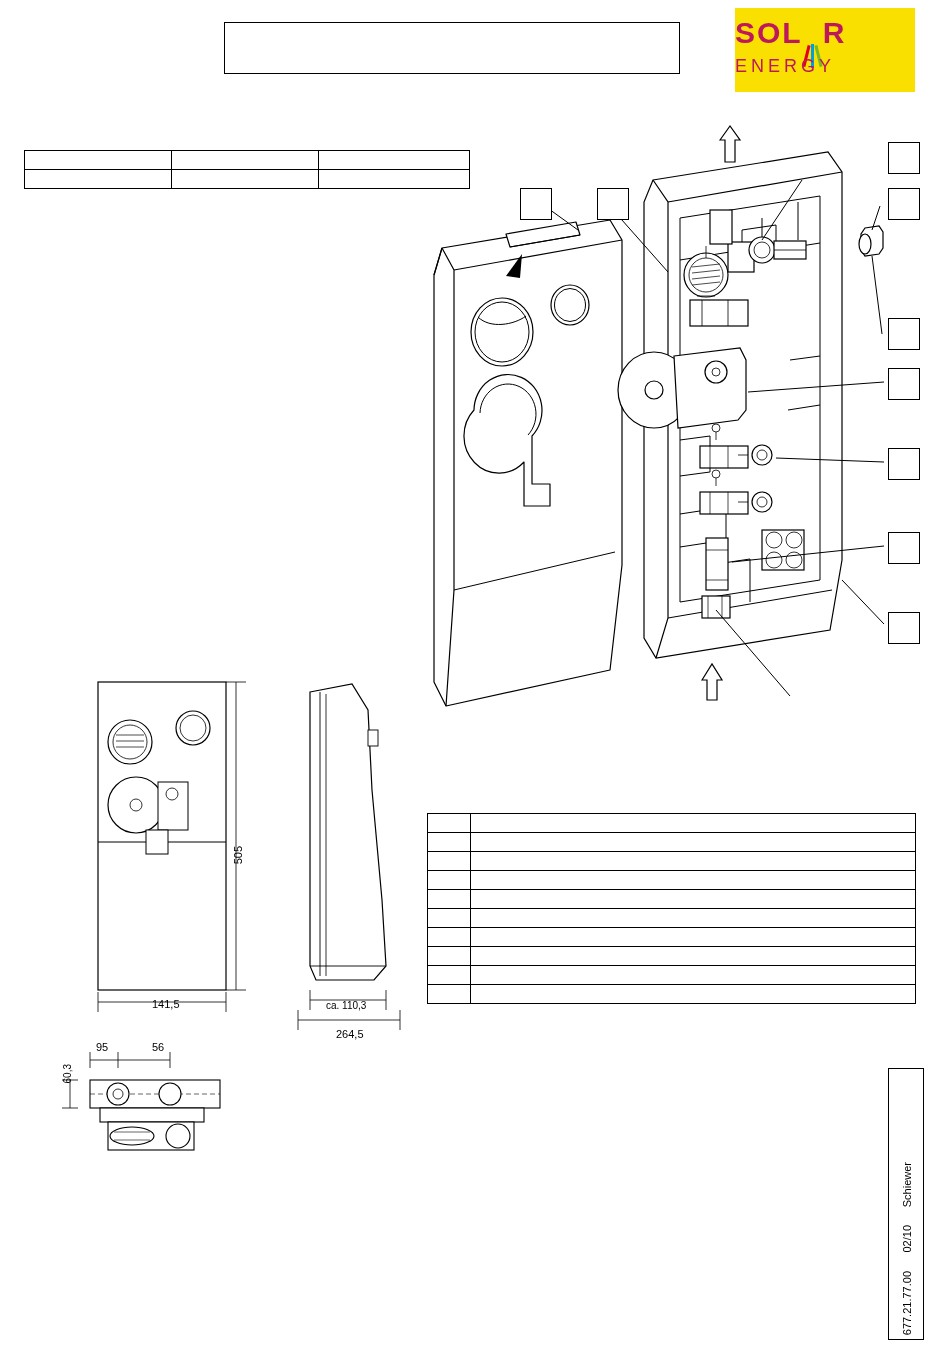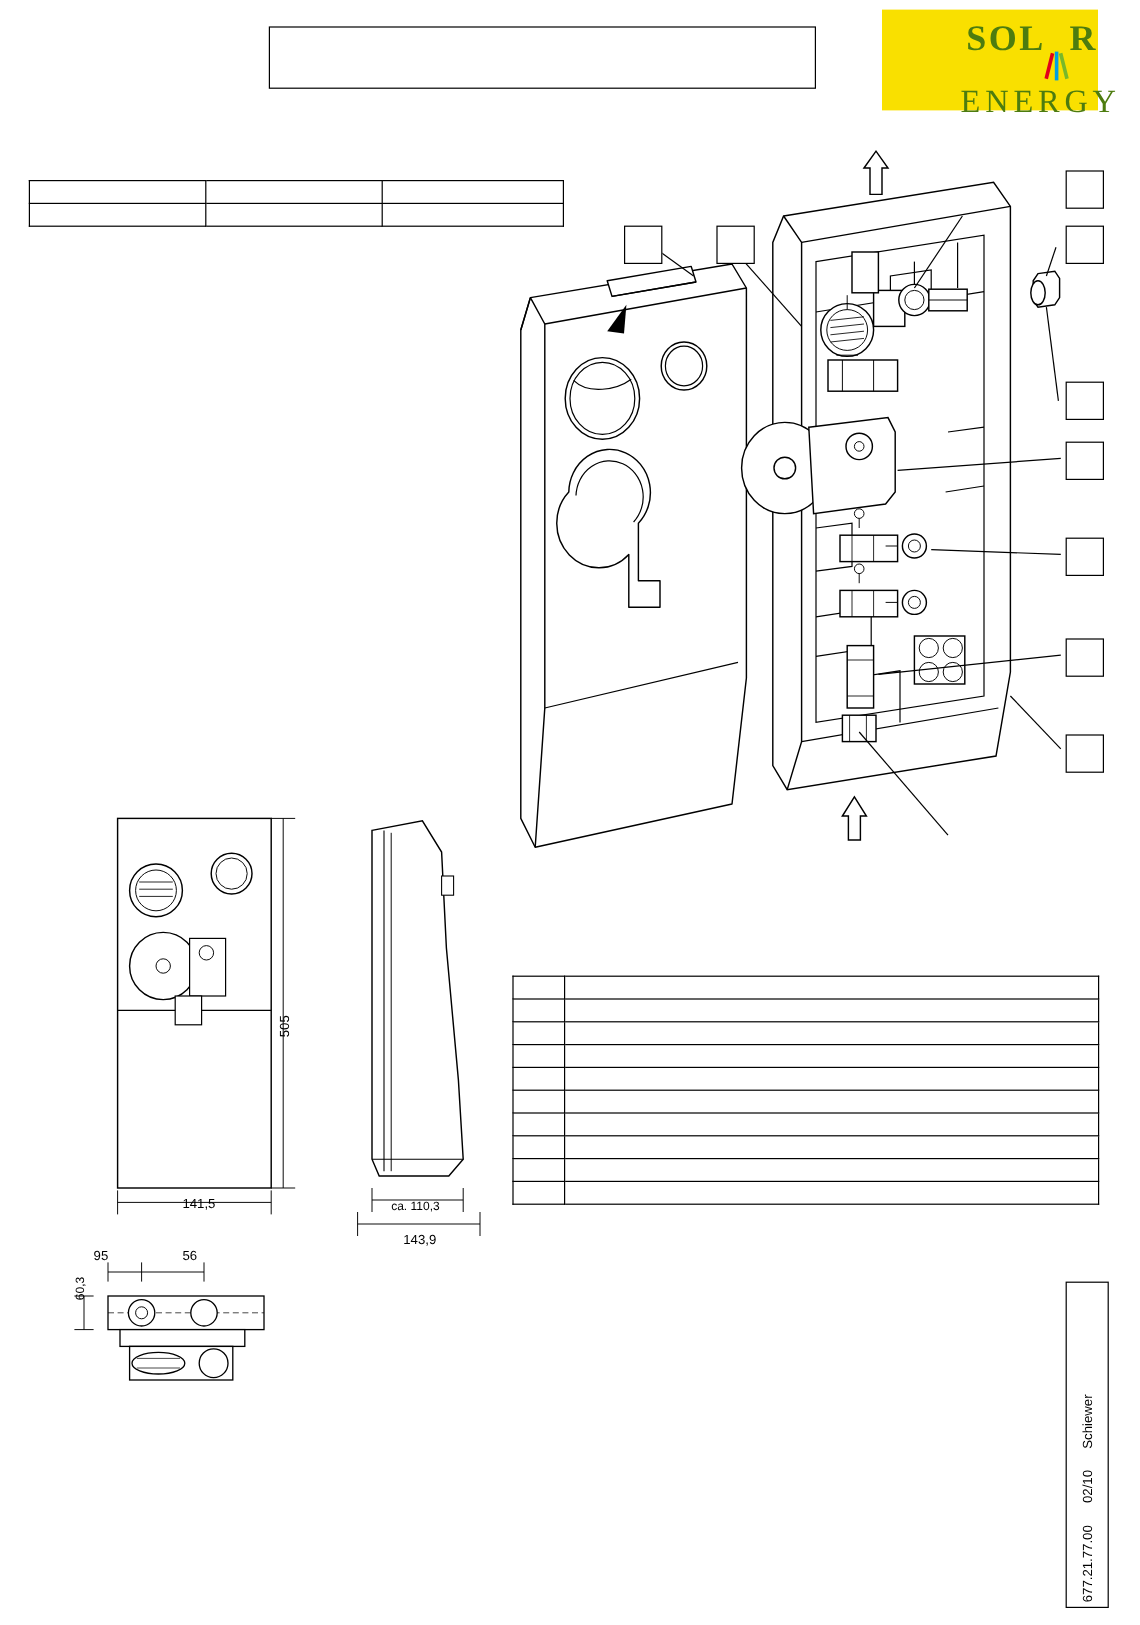--- a/index.html
+++ b/index.html
@@ -3,23 +3,23 @@
 <meta charset="utf-8">
 <style>
   html,body{margin:0;padding:0;background:#ffffff;}
   body{width:950px;height:1354px;position:relative;font-family:"Liberation Sans",sans-serif;color:#000;overflow:hidden;}
   .abs{position:absolute;}
   .box{border:1.5px solid #000;background:#fff;box-sizing:border-box;}
 
   
   #title-box{left:224px;top:22px;width:456px;height:52px;}
   #logo-box{left:735px;top:8px;width:180px;height:84px;background:#f9e000;}
-  .logo-text{font-family:Liberation Serif, serif;font-weight:bold;letter-spacing:1px;color:#4d7c0f;text-align:right;}
+  .logo-text{font-family:Liberation Sans, sans-serif;font-weight:bold;letter-spacing:1px;color:#be185d;text-align:left;}
   #logo-solar{position:absolute;left:0;top:8px;width:180px;font-size:30px;letter-spacing:2px;}
-  #logo-energy{position:absolute;left:0;top:61px;width:199px;font-size:27px;letter-spacing:4px;font-weight:normal;}
+  #logo-energy{position:absolute;left:0;top:48px;width:199px;font-size:18px;letter-spacing:4px;font-weight:normal;}
   .logo-a{display:inline-block;position:relative;width:20px;}
   .logo-a i{position:absolute;display:block;width:3px;height:22px;top:2px;}
   .logo-a i.l1{left:2px;background:#e2001a;transform:rotate(14deg);}
   .logo-a i.l2{left:8px;background:#009fe3;transform:rotate(0deg);height:24px;top:1px;}
   .logo-a i.l3{left:14px;background:#78b82a;transform:rotate(-14deg);}
 
   
   #info-table{left:24px;top:150px;width:446px;height:36px;}
   #info-table td{border:1px solid #000;height:18px;padding:0 4px;font-size:9px;}
   table.grid{border-collapse:collapse;width:100%;height:100%;background:#fff;}
@@ -250,21 +250,21 @@
   <rect x="78" y="60" width="10" height="16" fill="#fff" stroke-width="0.9"></rect>
   <g stroke-width="0.8">
     <path d="M20 330 L96 330"></path>
     <path d="M20 320 L20 340 M96 320 L96 340"></path>
     <path d="M8 350 L110 350"></path>
     <path d="M8 340 L8 360 M110 340 L110 360"></path>
   </g>
 </svg>
 </div>
 <div class="abs dim" style="left:326px;top:1000px;font-size:10px;">ca. 110,3</div>
-<div class="abs dim" style="left:336px;top:1028px;">143,9</div>
+<div class="abs dim" style="left:336px;top:1028px;">264,5</div>
 
 <div class="abs" style="left:50px;top:1040px;width:230px;height:140px;">
 <svg width="230" height="140" viewBox="0 0 230 140" fill="none" stroke="#000" stroke-width="1.1">
   <rect x="40" y="40" width="130" height="28" fill="#fff"></rect>
   <path d="M40 54 L170 54" stroke-width="0.6" stroke-dasharray="5 3"></path>
   <ellipse cx="68" cy="54" rx="11" ry="11" fill="#fff"></ellipse>
   <ellipse cx="68" cy="54" rx="5" ry="5" fill="#fff" stroke-width="0.8"></ellipse>
   <ellipse cx="120" cy="54" rx="11" ry="11" fill="#fff"></ellipse>
   <rect x="50" y="68" width="104" height="14" fill="#fff"></rect>
   <rect x="58" y="82" width="86" height="28" fill="#fff"></rect>
@@ -273,21 +273,21 @@
   <ellipse cx="128" cy="96" rx="12" ry="12" fill="#fff"></ellipse>
 
   <g stroke-width="0.8">
     <path d="M40 20 L68 20 M68 20 L120 20"></path>
     <path d="M40 12 L40 28 M68 12 L68 28 M120 12 L120 28"></path>
     <path d="M20 40 L20 68"></path>
     <path d="M12 40 L28 40 M12 68 L28 68"></path>
   </g>
 </svg>
 </div>
-<div class="abs dim" style="left:78px;top:1041px;">95</div>
+<div class="abs dim" style="left:96px;top:1041px;">95</div>
 <div class="abs dim" style="left:152px;top:1041px;">56</div>
 <div class="abs dim vert" style="left:62px;top:1064px;font-size:10px;">60,3</div>
 
 <div class="abs" id="parts-table">
   <table>
     <tbody>
         <tr>
           <td class="c1"></td>
           <td></td>
         </tr>

